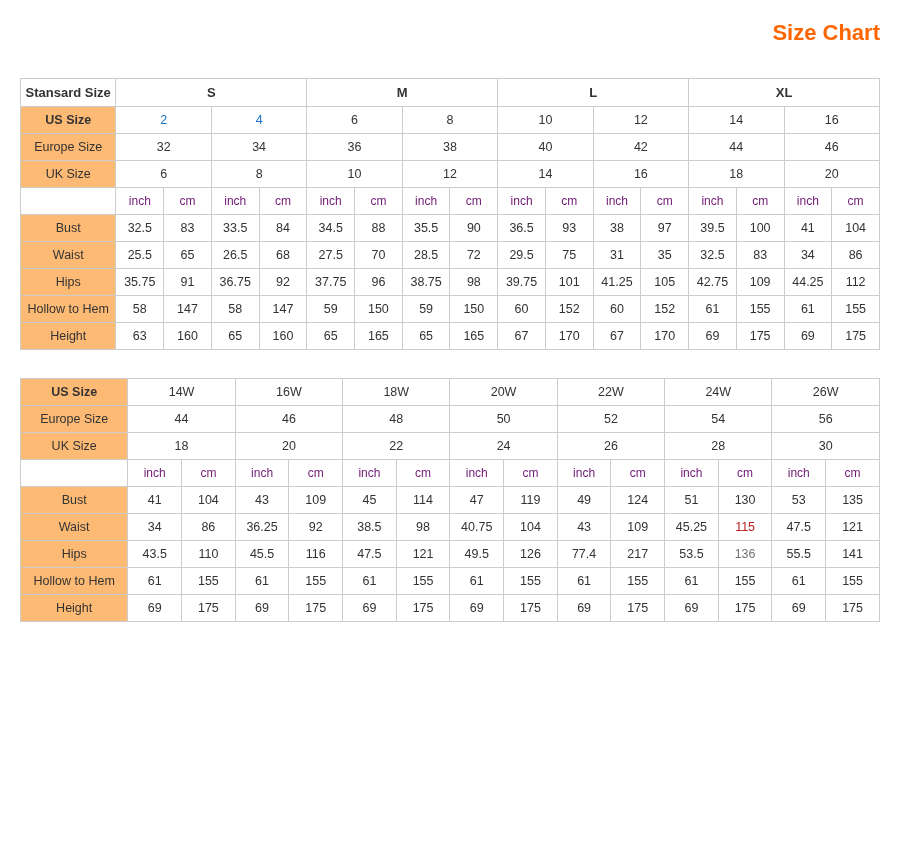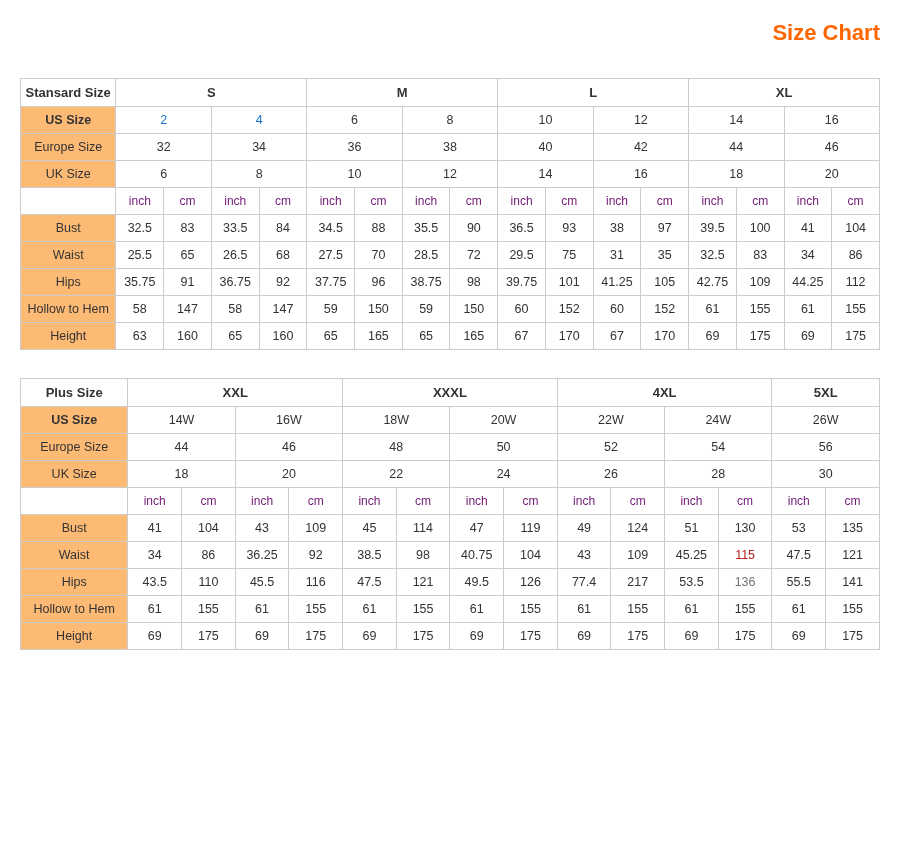--- a/index.html
+++ b/index.html
@@ -261,27 +261,20 @@
         <col style="width:5.5%">
     <col style="width:5.5%">
         <col style="width:5.5%">
     <col style="width:5.5%">
         <col style="width:5.5%">
     <col style="width:5.5%">
         <col style="width:5.5%">
   </colgroup>
   <tbody>
 
-    <tr>
-      <td class="row-label header-main">Plus Size</td>
-      <td colspan="4" class="header-main">XXL</td>
-      <td colspan="4" class="header-main">XXXL</td>
-      <td colspan="4" class="header-main">4XL</td>
-      <td colspan="2" class="header-main">5XL</td>
-    </tr>
 
     <tr>
       <td class="row-label sub-header">US Size</td>
       <td colspan="2">14W</td>
       <td colspan="2">16W</td>
       <td colspan="2">18W</td>
       <td colspan="2">20W</td>
       <td colspan="2">22W</td>
       <td colspan="2">24W</td>
       <td colspan="2">26W</td>

